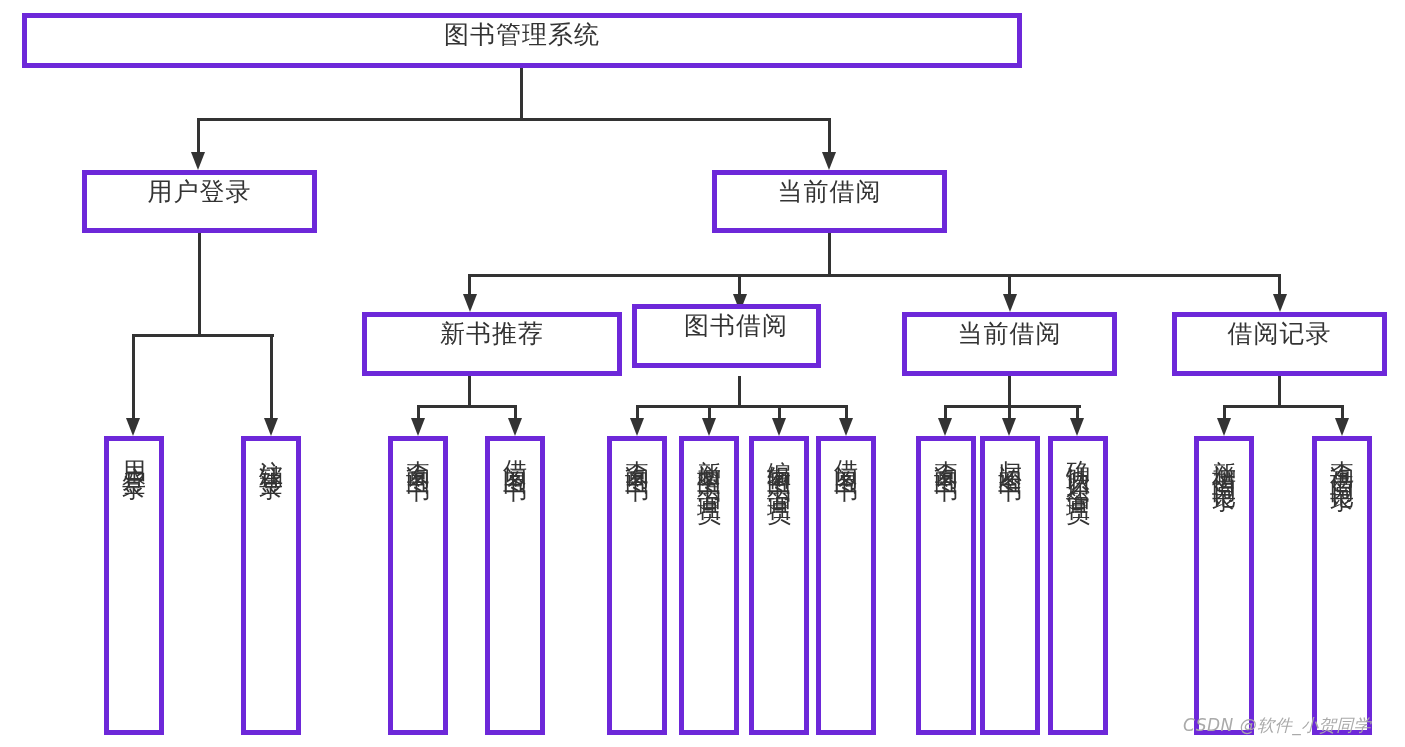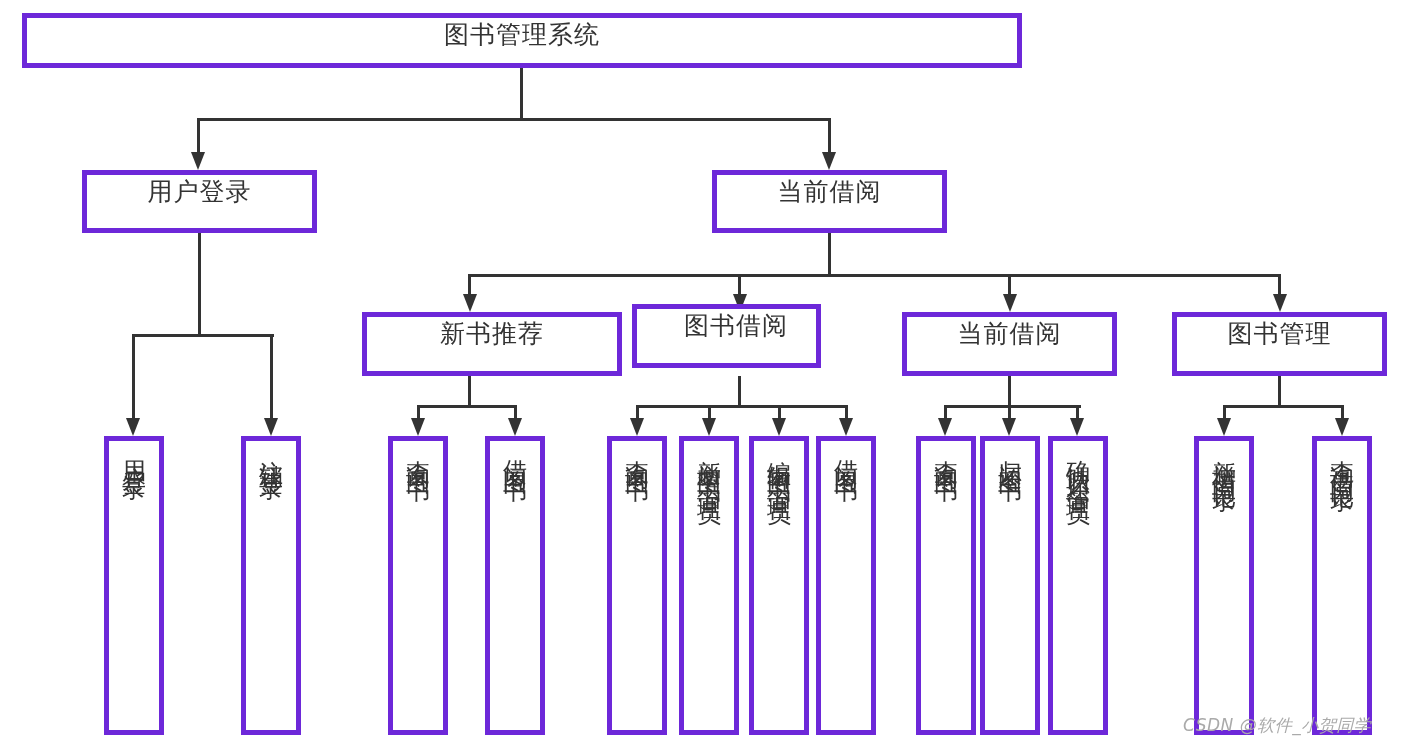--- a/index.html
+++ b/index.html
@@ -95,21 +95,21 @@
   <div class="node hnode" style="left:362px; top:312px; width:260px; height:64px;">
     <span>新书推荐</span>
   </div>
   <div class="node hnode" style="left:632px; top:304px; width:189px; height:64px;padding-left:19px;">
     <span>图书借阅</span>
   </div>
   <div class="node hnode" style="left:902px; top:312px; width:215px; height:64px;">
     <span>当前借阅</span>
   </div>
   <div class="node hnode" style="left:1172px; top:312px; width:215px; height:64px;">
-    <span>图书管理</span>
+    <span>借阅记录</span>
   </div>
 
   <div class="line" style="left:468px; top:376px; width:3px; height:29px;"></div>
   <div class="line" style="left:417px; top:405px; width:100px; height:3px;"></div>
   <div class="line" style="left:417px; top:405px; width:3px; height:17px;"></div>
   <div class="arrow" style="left:411px; top:418px;"></div>
   <div class="line" style="left:514px; top:405px; width:3px; height:17px;"></div>
   <div class="arrow" style="left:508px; top:418px;"></div>
 
   <div class="line" style="left:738px; top:376px; width:3px; height:29px;"></div>

